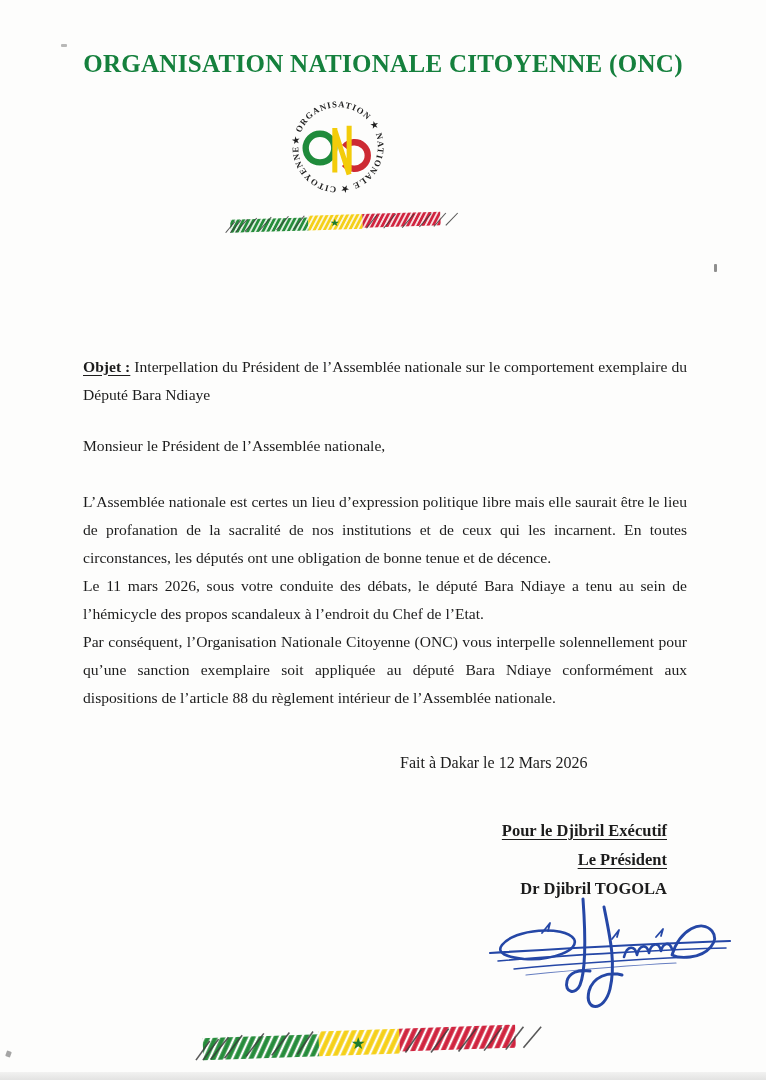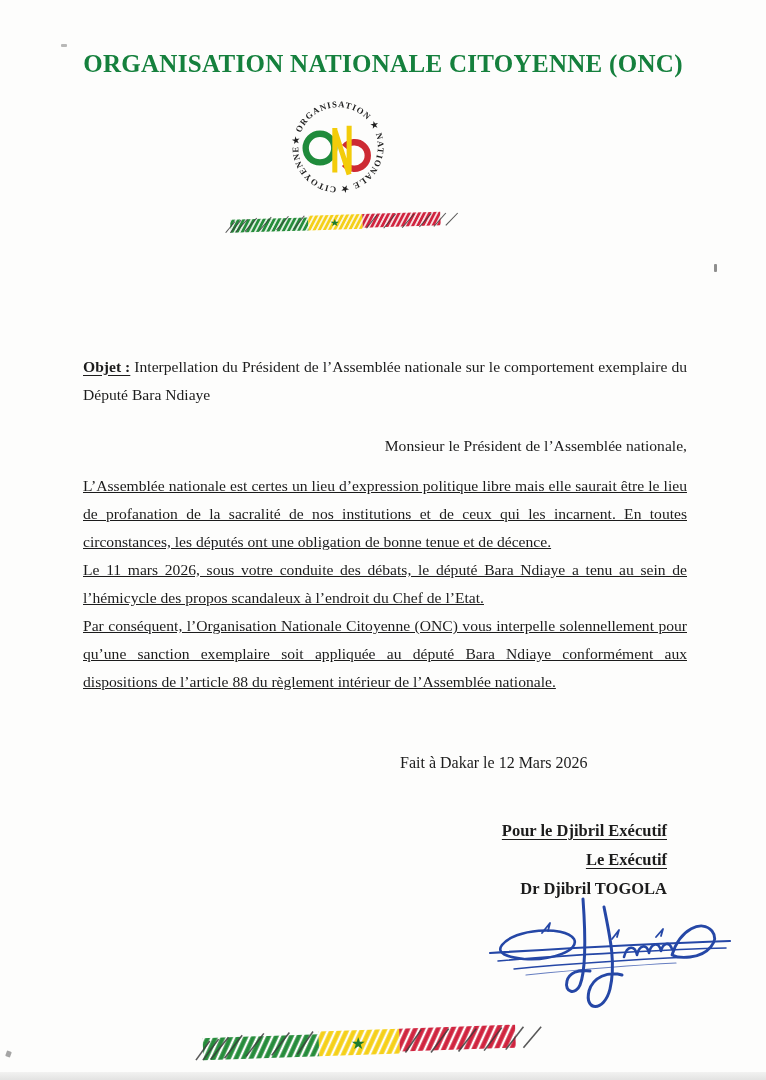--- a/index.html
+++ b/index.html
@@ -16,22 +16,22 @@
     position:absolute;top:50px;left:0;width:100%;
     text-align:center;font-size:25px;font-weight:bold;letter-spacing:.3px;
     color:#15803d;margin:0;
   }
   .logo-wrap{position:absolute;top:92px;left:285px;width:106px;height:110px;}
   .stripe{position:absolute;}
   .stripe-top{top:209px;left:225px;width:238px;height:26px;}
   .stripe-bottom{top:1020px;left:195px;width:354px;height:44px;}
   .textcol{position:absolute;left:83px;width:604px;font-size:15.6px;line-height:28px;text-align:justify;}
   .subject{top:337px;}
-  .salutation{top:416px;text-align:right;}
-  .bodyblock{top:472px;text-decoration:underline;}
+  .salutation{top:416px;text-align:left;}
+  .bodyblock{top:488px;}
   .bodyblock p{margin:0;}
   .b{font-weight:bold;}
   .u{text-decoration:underline;text-underline-offset:3px;}
   .dateline{
     position:absolute;top:742px;left:388px;font-size:16px;margin:12px;
   }
   .signoff{
     position:absolute;top:816px;right:99px;text-align:right;
     font-size:16.5px;font-weight:bold;line-height:29px;
   }
@@ -107,21 +107,21 @@
   <div class="textcol bodyblock">
     <p>L’Assemblée nationale est certes un lieu d’expression politique libre mais elle saurait être le lieu de profanation de la sacralité de nos institutions et de ceux qui les incarnent. En toutes circonstances, les députés ont une obligation de bonne tenue et de décence.</p>
     <p>Le 11 mars 2026, sous votre conduite des débats, le député Bara Ndiaye a tenu au sein de l’hémicycle des propos scandaleux à l’endroit du Chef de l’Etat.</p>
     <p>Par conséquent, l’Organisation Nationale Citoyenne (ONC) vous interpelle solennellement pour qu’une sanction exemplaire soit appliquée au député Bara Ndiaye conformément aux dispositions de l’article 88 du règlement intérieur de l’Assemblée nationale.</p>
   </div>
 
   <p class="dateline">Fait à Dakar le 12 Mars 2026</p>
 
   <div class="signoff">
     <div class="u">Pour le Djibril Exécutif</div>
-    <div class="u">Le Exécutif</div>
+    <div class="u">Le Président</div>
     <div>Dr Djibril TOGOLA</div>
   </div>
 
   <svg class="signature-svg" viewBox="0 0 252 118">
     <g fill="none" stroke-linecap="round" stroke-linejoin="round" stroke="#2547a6">
       <path stroke-width="2.6" d="M16,52 C28,36 78,32 88,46 C94,57 66,68 38,66 C20,64 10,60 16,52"></path>
       <path stroke-width="3" d="M97,6 C99,34 101,74 94,92 C90,102 78,100 81,88 C83,80 92,76 104,78"></path>
       <path stroke-width="1.8" d="M56,40 L64,30 L62,38"></path>
       <path stroke-width="1.8" d="M126,46 L133,37 L131,44"></path>
       <path stroke-width="1.8" d="M170,44 L177,36 L175,43"></path>

